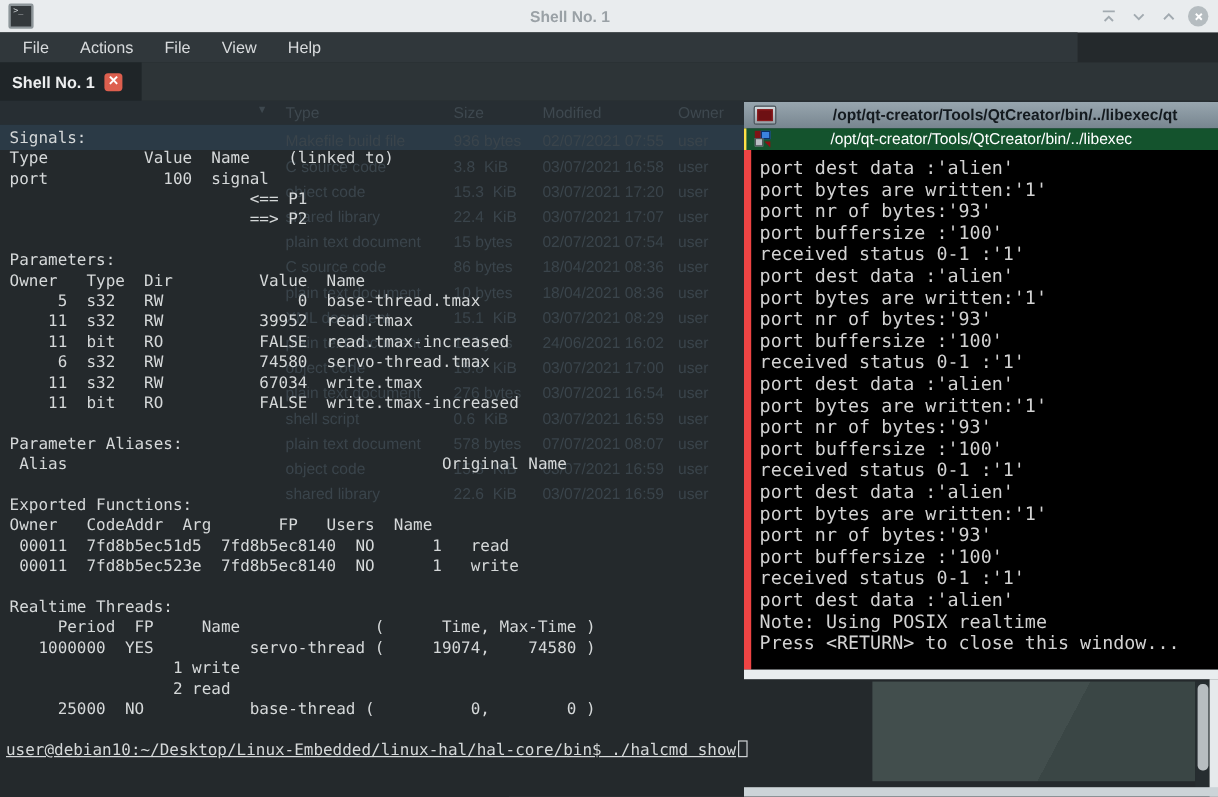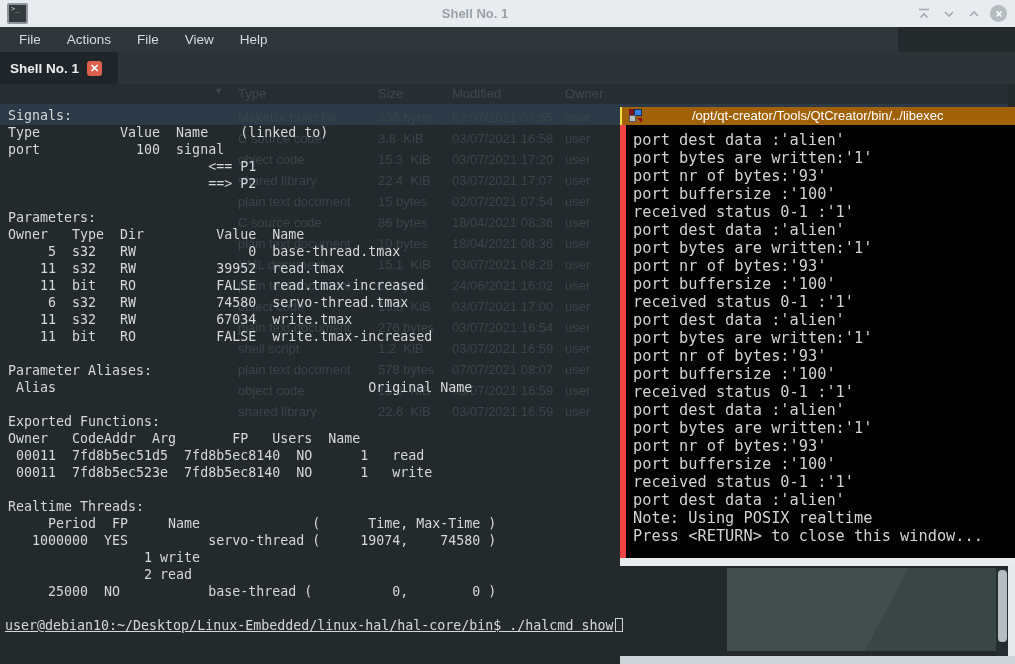--- a/index.html
+++ b/index.html
@@ -61,21 +61,21 @@
   
   .xterm{ position:absolute; left:620px; top:85px; width:395px; height:481px; z-index:6; }
   .xt-titlebar{ position:absolute; left:0; top:0; width:395px; height:22px;
                 background:linear-gradient(#98a6af,#77858f); overflow:hidden; }
   .xt-title{ position:absolute; left:74px; top:0; width:340px; line-height:22px; font-weight:bold;
              font-size:13px; color:#141a1f; white-space:nowrap; }
   .xt-wicon{ position:absolute; left:8px; top:3px; width:19px; height:16px;
              background:linear-gradient(#d4dade,#98a2a8); border:1px solid #4c565c; border-radius:2px; }
   .xt-wicon .inner{ position:absolute; left:2px; top:2px; width:13px; height:10px; background:#6e1013;
                     box-shadow:inset 0 0 0 1px #8c1a1c; }
-  .xt-banner{ position:absolute; left:0; top:22px; width:395px; height:18px; background:#a16207;
+  .xt-banner{ position:absolute; left:0; top:22px; width:395px; height:18px; background:#14532d;
               border-left:2px solid #fde047; overflow:hidden; }
   .xt-banner-text{ position:absolute; left:70px; top:0; line-height:18px; font-size:13px; color:#ffffff; white-space:nowrap; }
   .xt-bicon{ position:absolute; left:7px; top:2px; width:14px; height:14px; }
   .xt-bicon .sq-darkred{ position:absolute; left:0; top:0; width:6px; height:6px; background:#7e1416; }
   .xt-bicon .sq-blue{ position:absolute; left:5px; top:0; width:8px; height:7px; background:#3b82e0; border:1px solid #0c2f66; }
   .xt-bicon .sq-gray{ position:absolute; left:0; top:6px; width:7px; height:7px; background:#b9bfc3; border:1px solid #52585c; }
   .xt-bicon .tri-red{ position:absolute; left:8px; top:9px; width:0; height:0;
                       border-left:5px solid transparent; border-top:5px solid #8e1012; }
   .xt-content{ position:absolute; left:0; top:40px; width:395px; height:433px; background:#000000;
                border-left:6px solid #ef4444; overflow:hidden; }
@@ -218,21 +218,21 @@
 
       <div class="fm-row" style="top: 317px;">
         <span class="c-type">plain text document</span>
         <span class="c-size">276 bytes</span>
         <span class="c-mod">03/07/2021 16:54</span>
         <span class="c-owner">user</span>
       </div>
 
       <div class="fm-row" style="top: 338px;">
         <span class="c-type">shell script</span>
-        <span class="c-size">1.2  KiB</span>
+        <span class="c-size">0.6  KiB</span>
         <span class="c-mod">03/07/2021 16:59</span>
         <span class="c-owner">user</span>
       </div>
 
       <div class="fm-row" style="top: 359px;">
         <span class="c-type">plain text document</span>
         <span class="c-size">578 bytes</span>
         <span class="c-mod">07/07/2021 08:07</span>
         <span class="c-owner">user</span>
       </div>
@@ -283,20 +283,26 @@
 
 Realtime Threads:
      Period  FP     Name              (      Time, Max-Time )
    1000000  YES          servo-thread (     19074,    74580 )
                  1 write
                  2 read
      25000  NO           base-thread (          0,        0 )</pre>
   <div class="prompt-line"><span>user@debian10:~/Desktop/Linux-Embedded/linux-hal/hal-core/bin$ ./halcmd show</span><span class="cursor-block"></span></div>
 
   <div class="xterm">
+    <div class="xt-titlebar">
+      <span class="xt-wicon">
+          <span class="inner"></span>
+        </span>
+      <span class="xt-title">/opt/qt-creator/Tools/QtCreator/bin/../libexec/qt</span>
+    </div>
     <div class="xt-banner">
       <span class="xt-bicon">
         <span class="sq-darkred"></span>
         <span class="sq-blue"></span>
         <span class="sq-gray"></span>
         <span class="tri-red"></span>
       </span>
       <span class="xt-banner-text">/opt/qt-creator/Tools/QtCreator/bin/../libexec</span>
     </div>
     <div class="xt-content">

